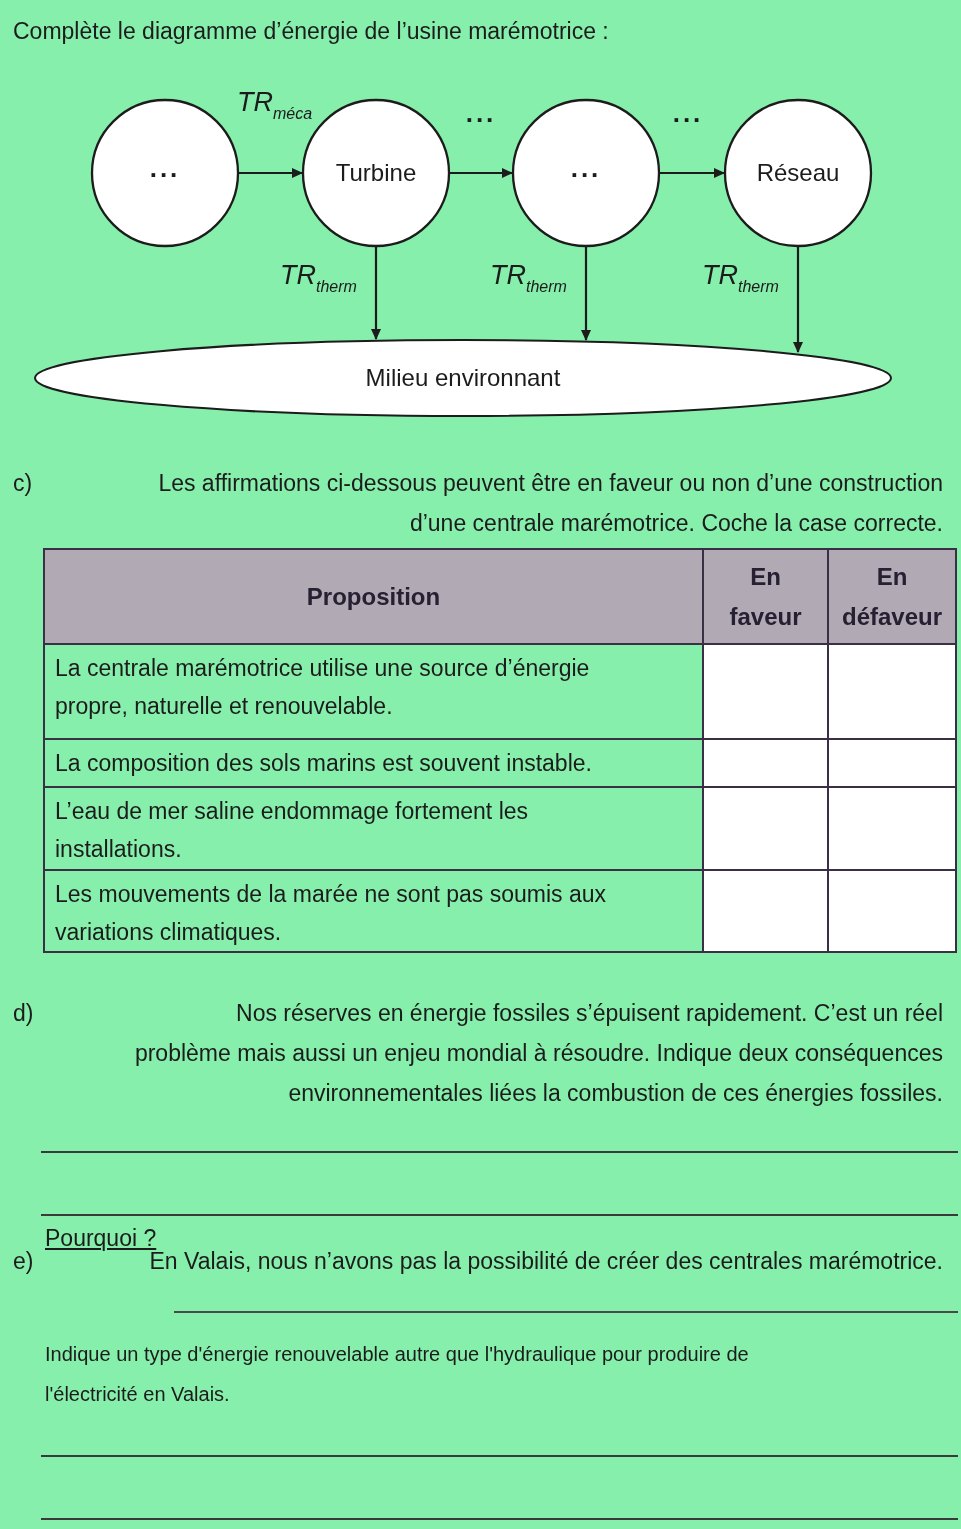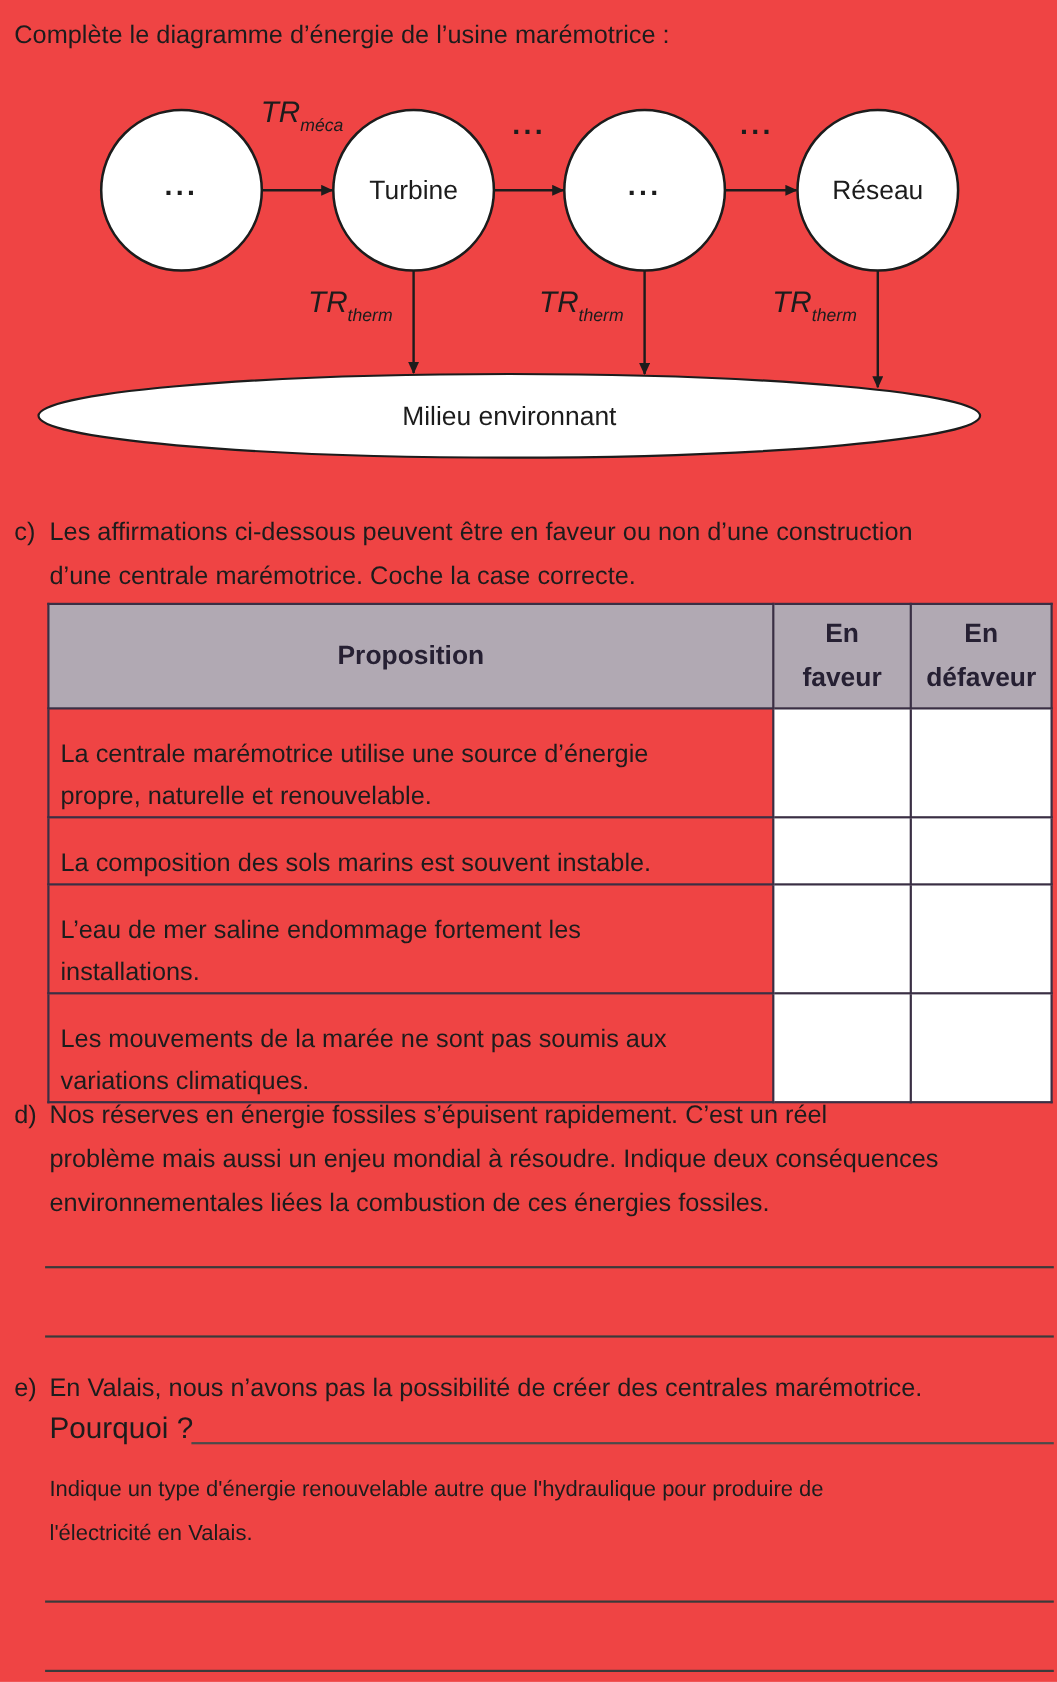--- a/index.html
+++ b/index.html
@@ -1,19 +1,19 @@
 <!DOCTYPE html>
 <html><head>
 <meta charset="utf-8">
 <style>
   html,body{margin:0;padding:0;background:#ffffff;}
   .page{
     position:relative;
     width:961px;height:1529px;
-    background:#ef4444;
+    background:#86efac;
     font-family:"Liberation Sans","DejaVu Sans",sans-serif;
     color:#1c1c1c;
     overflow:hidden;
   }
   .title{
     position:absolute;top:16px;left:13px;right:20px;
     font-size:23px;line-height:30px;
   }
   .diagram{position:absolute;top:80px;left:0;}
   .diagram text{font-family:"Liberation Sans","DejaVu Sans",sans-serif;fill:#1c1c1c;}
@@ -22,49 +22,49 @@
   .tr-label{font-size:27px;font-style:italic;}
   .tr-sub{font-size:16px;font-style:italic;}
   .env-label{font-size:24px;text-anchor:middle;}
 
   .para{
     position:absolute;left:13px;right:18px;
     display:flex;align-items:flex-start;
     font-size:23px;line-height:40px;
   }
   .para .marker{flex:none;width:32px;}
-  .para .ptext{flex:1;white-space:pre-line;}
+  .para .ptext{flex:1;white-space:pre-line;text-align:right;}
 
   .qtable{
     position:absolute;top:548px;left:43px;
     width:912px;border-collapse:collapse;table-layout:fixed;
     font-size:23px;
   }
   .qtable th,.qtable td{border:2.5px solid #3a2f44;}
   .qtable th{
     background:#b1a9b3;color:#262033;
     font-weight:bold;font-size:24px;line-height:40px;
     text-align:center;vertical-align:middle;white-space:pre-line;
     padding:0;
   }
   .qtable td.prop{
-    padding:21px 10px 0 10px;line-height:38px;
+    padding:4px 10px 0 10px;line-height:38px;
     vertical-align:top;white-space:pre-line;text-align:left;
   }
   .qtable td.check{background:#ffffff;}
   .row-h{height:95px;} .row-1{height:95px;} .row-2{height:48px;margin-top:10px;}
   .row-3{height:83px;} .row-4{height:67px;}
 
   .answer-line{
     position:absolute;left:41px;width:917px;height:0;
     border-bottom:2.5px solid #3a3a3a;
   }
   .pourquoi{
-    position:absolute;left:45px;top:1283px;
-    font-size:27px;line-height:30px;
+    position:absolute;left:45px;top:1223px;
+    font-size:23px;line-height:30px;text-decoration:underline;
   }
   .pourquoi-line{
     position:absolute;left:174px;top:1311px;width:784px;height:0;
     border-bottom:2px solid #4a4a4a;
   }
   .indique{
     position:absolute;left:45px;right:18px;top:1334px;
     font-size:20px;line-height:40px;white-space:pre-line;
   }
 </style>

